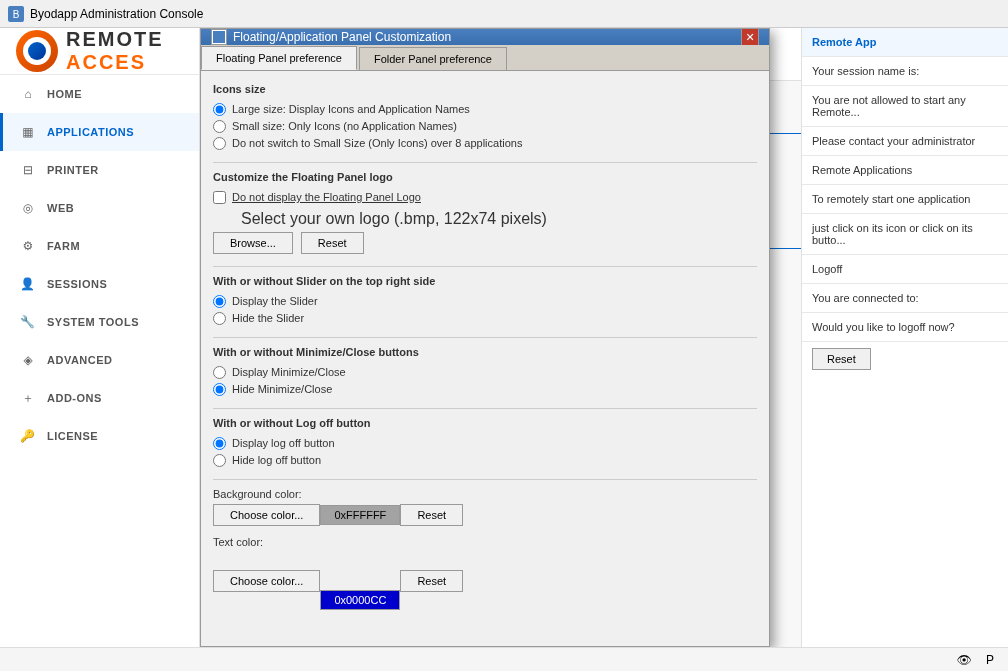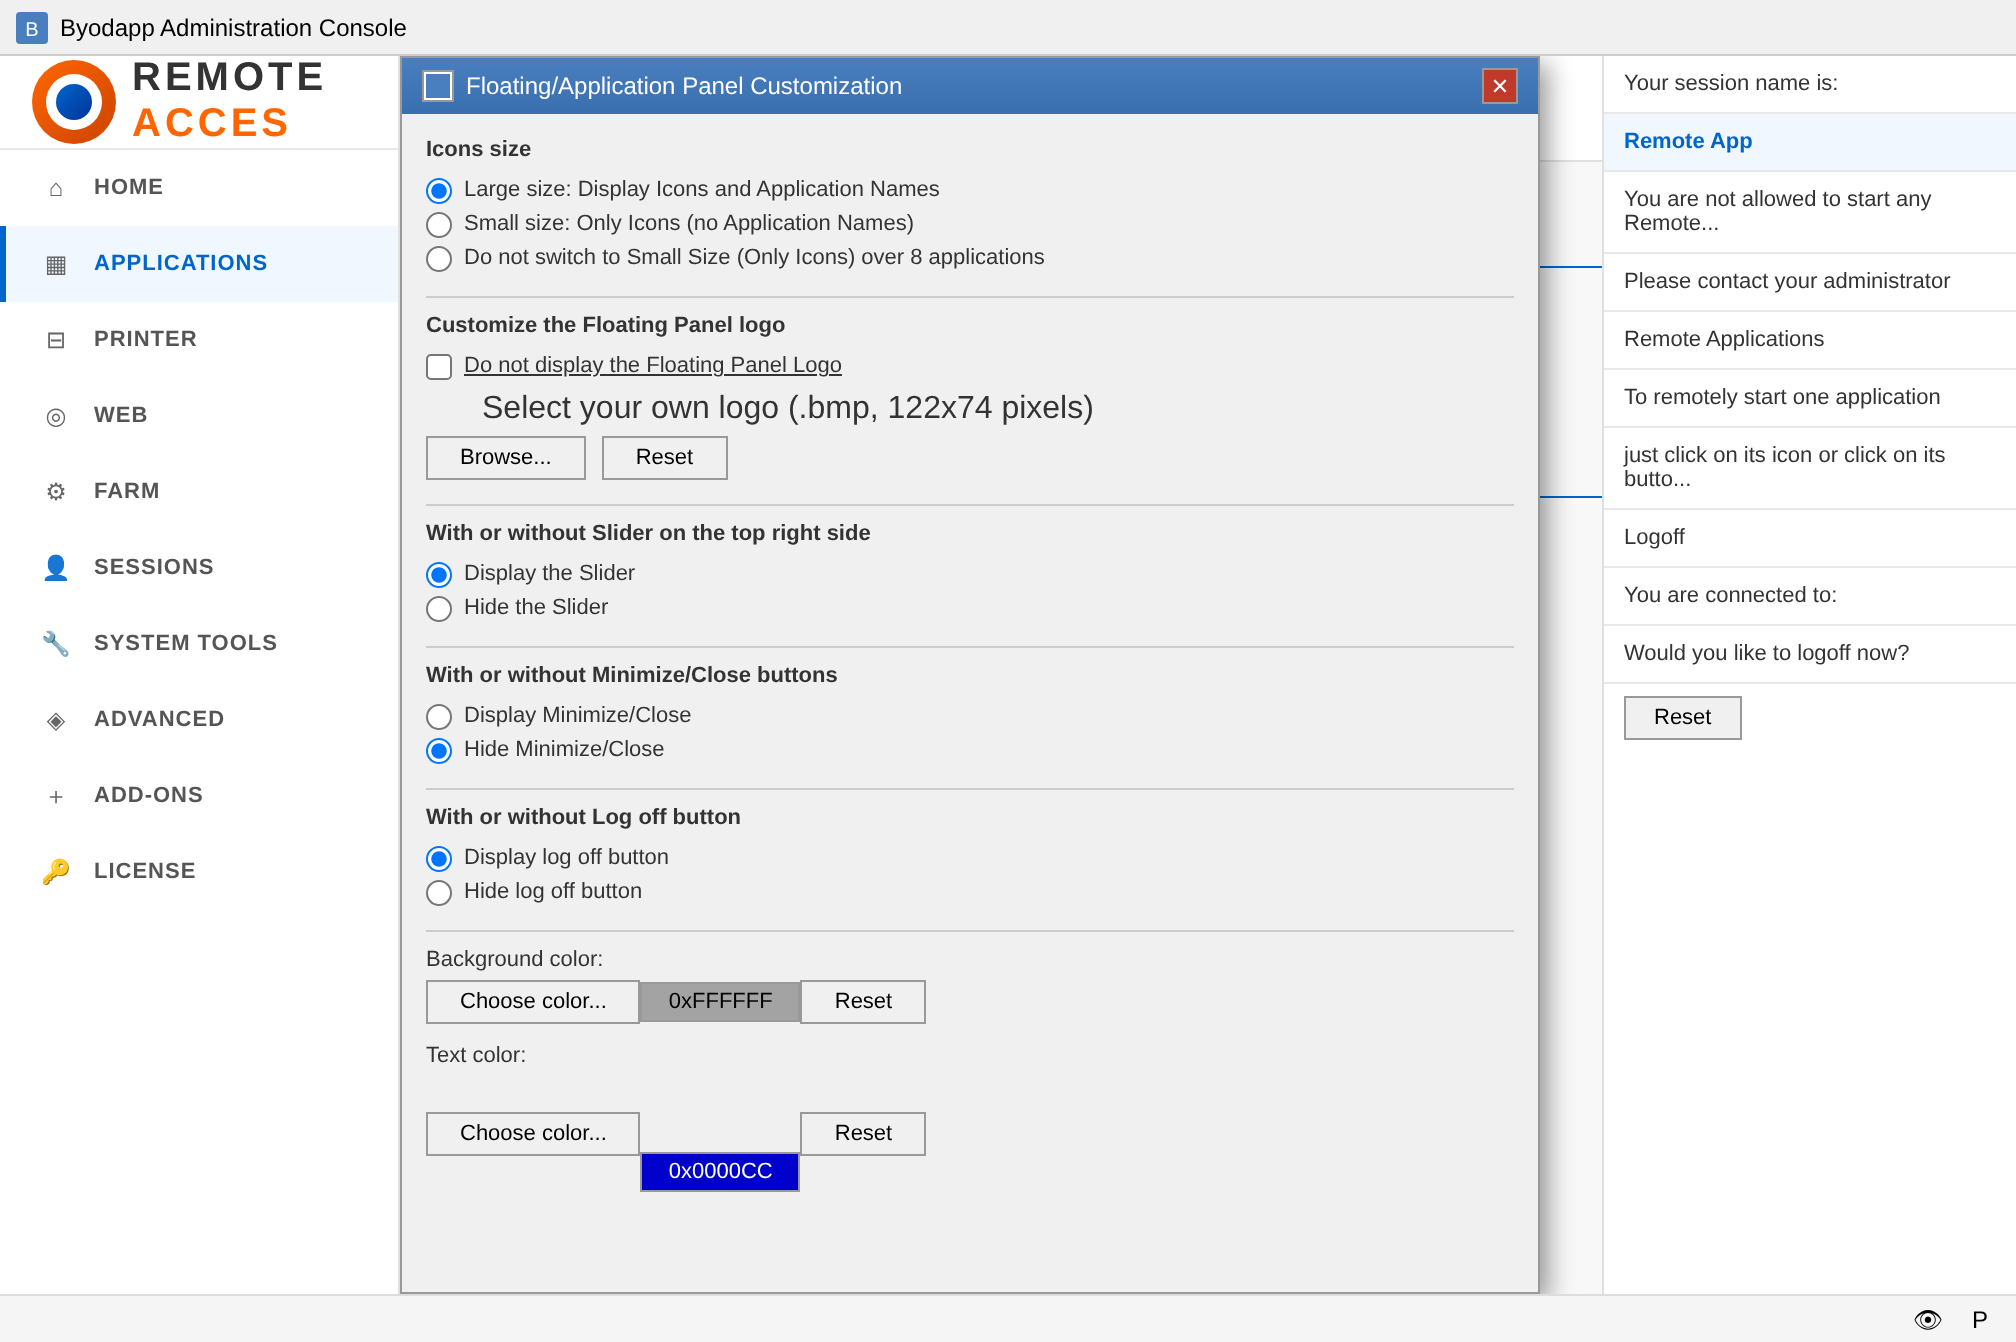--- a/index.html
+++ b/index.html
@@ -44,21 +44,21 @@
     .section-label { color: #0066cc; font-size: 11px; font-weight: 600; margin-bottom: 8px; border-bottom: 1px solid #0066cc; padding-bottom: 4px; }
 
     .app-grid { display: flex; gap: 12px; flex-wrap: wrap; margin-bottom: 16px; }
     .app-item { display: flex; flex-direction: column; align-items: center; gap: 4px; width: 72px; cursor: pointer; }
     .app-icon { width: 48px; height: 48px; display: flex; align-items: center; justify-content: center; border: 1px solid #ddd; background: #f9f9f9; }
     .app-icon-ms { background: linear-gradient(135deg, #0078d4, #005a9e); }
     .app-icon-by { background: linear-gradient(135deg, #ff8c00, #e65c00); }
     .app-icon-fp { background: linear-gradient(135deg, #00a86b, #007a4d); }
     .app-label { font-size: 10px; text-align: center; color: #333; word-break: break-word; }
     .dialog { position: absolute; top: 0; left: 0; width: 570px; background: #f0f0f0; border: 1px solid #999; box-shadow: 4px 4px 12px rgba(0,0,0,0.4); display: flex; flex-direction: column; }
-    .dialog-title-bar { background: linear-gradient(180deg, #4a7fbf, #3a6faf); color: white; padding: 5px 10px; display: flex; align-items: center; justify-content: space-between; height: 28px; }
+    .dialog-title-bar { background: linear-gradient(180deg, #4a7fbf, #3a6faf); color: white; padding: 5px 10px; display: flex; align-items: center; justify-content: space-between; height: 16px; }
     .dialog-title-text { font-size: 12px; font-weight: normal; display: flex; align-items: center; gap: 6px; }
     .dialog-title-icon { width: 16px; height: 16px; background: #fff; border: 1px solid #999; display: flex; align-items: center; justify-content: center; }
     .dialog-close-btn { width: 18px; height: 18px; background: #c0392b; border: 1px solid #999; cursor: pointer; display: flex; align-items: center; justify-content: center; color: white; font-size: 11px; }
 
     
     .dialog-tabs { display: flex; border-bottom: 1px solid #999; background: #d4d0c8; }
     .dialog-tab { padding: 5px 14px; font-size: 11px; cursor: pointer; border: 1px solid #999; border-bottom: none; background: #d4d0c8; margin-right: 2px; margin-top: 2px; }
     .dialog-tab.active { background: #f0f0f0; border-bottom: 1px solid #f0f0f0; margin-top: 1px; }
 
     .dialog-content { padding: 12px; background: #f0f0f0; flex: 1; overflow-y: auto; }
@@ -223,20 +223,24 @@
             <div class="dialog-title-icon">
               <svg width="12" height="12">
                   <rect width="12" height="12" fill="#4a7fbf"></rect>
                 </svg>
             </div>
             <span>Floating/Application Panel Customization</span>
           </div>
           <div class="dialog-close-btn">✕</div>
         </div>
 
+        <div class="dialog-tabs">
+          <div class="dialog-tab active">Floating Panel preference</div>
+          <div class="dialog-tab">Folder Panel preference</div>
+        </div>
 
         <div class="dialog-content">
 
           <div class="section-title">Icons size</div>
           <div class="radio-group">
             <label class="radio-item">
               <input type="radio" name="icon-size" checked="" style="">
               <span>Large size: Display Icons and Application Names</span>
             </label>
             <label class="radio-item">
@@ -317,22 +321,22 @@
           <div class="color-row">
             <button class="btn-browse">Choose color...</button>
             <div class="color-swatch" style="background:#0000cc;">0x0000CC</div>
             <button class="btn-reset">Reset</button>
           </div>
 
         </div>
       </div>
 
       <div class="right-panel" style="position:absolute; right:0; top:0; bottom:0; width:207px;">
+        <div class="right-panel-item header">Remote App</div>
         <div class="right-panel-item">Your session name is:</div>
-        <div class="right-panel-item header">Remote App</div>
         <div class="right-panel-item">You are not allowed to start any Remote...</div>
         <div class="right-panel-item">Please contact your administrator</div>
         <div class="right-panel-item">Remote Applications</div>
         <div class="right-panel-item">To remotely start one application</div>
         <div class="right-panel-item">just click on its icon or click on its butto...</div>
         <div class="right-panel-item">Logoff</div>
         <div class="right-panel-item">You are connected to:</div>
         <div class="right-panel-item">Would you like to logoff now?</div>
         <div class="right-panel-reset">
           <button class="btn-right-reset">Reset</button>

